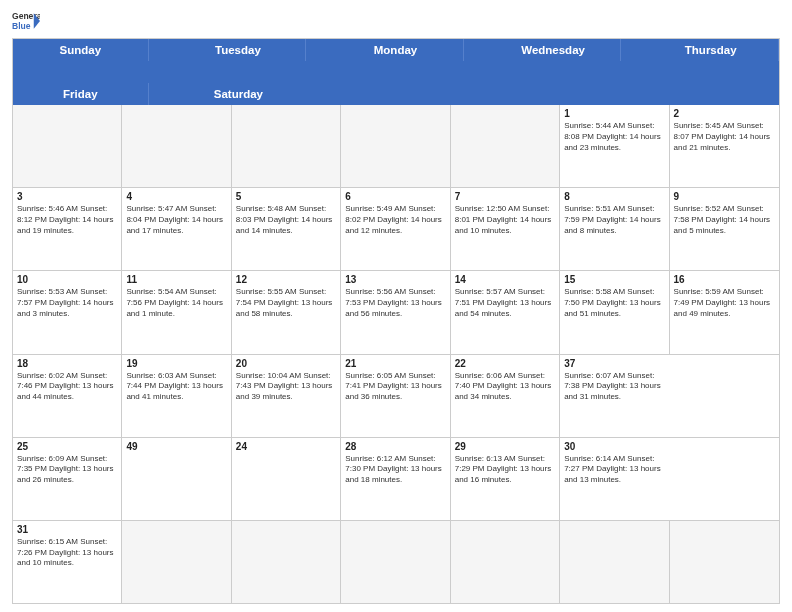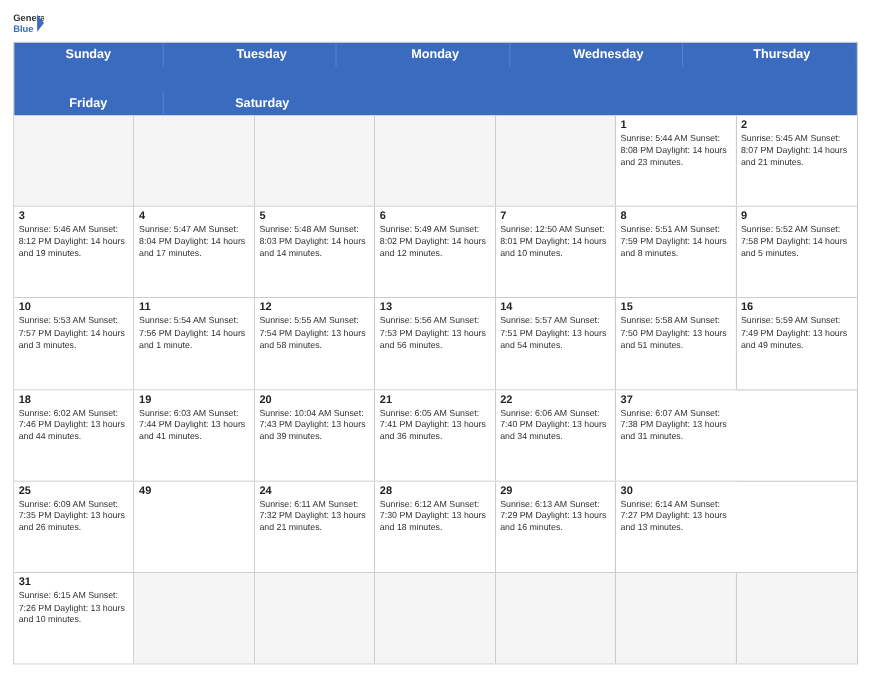--- a/index.html
+++ b/index.html
@@ -281,23 +281,20 @@
             <span class="day-num">25</span>
             <div class="cell-text">Sunrise: 6:09 AM
 Sunset: 7:35 PM
 Daylight: 13 hours and 26 minutes.</div>
           </div>
           <div class="cal-cell">
             <span class="day-num">49</span>
           </div>
           <div class="cal-cell">
             <span class="day-num">24</span>
-            <div class="cell-text">Sunrise: 6:11 AM
-Sunset: 7:32 PM
-Daylight: 13 hours and 21 minutes.</div>
           </div>
           <div class="cal-cell">
             <span class="day-num">28</span>
             <div class="cell-text">Sunrise: 6:12 AM
 Sunset: 7:30 PM
 Daylight: 13 hours and 18 minutes.</div>
           </div>
           <div class="cal-cell">
             <span class="day-num">29</span>
             <div class="cell-text">Sunrise: 6:13 AM

